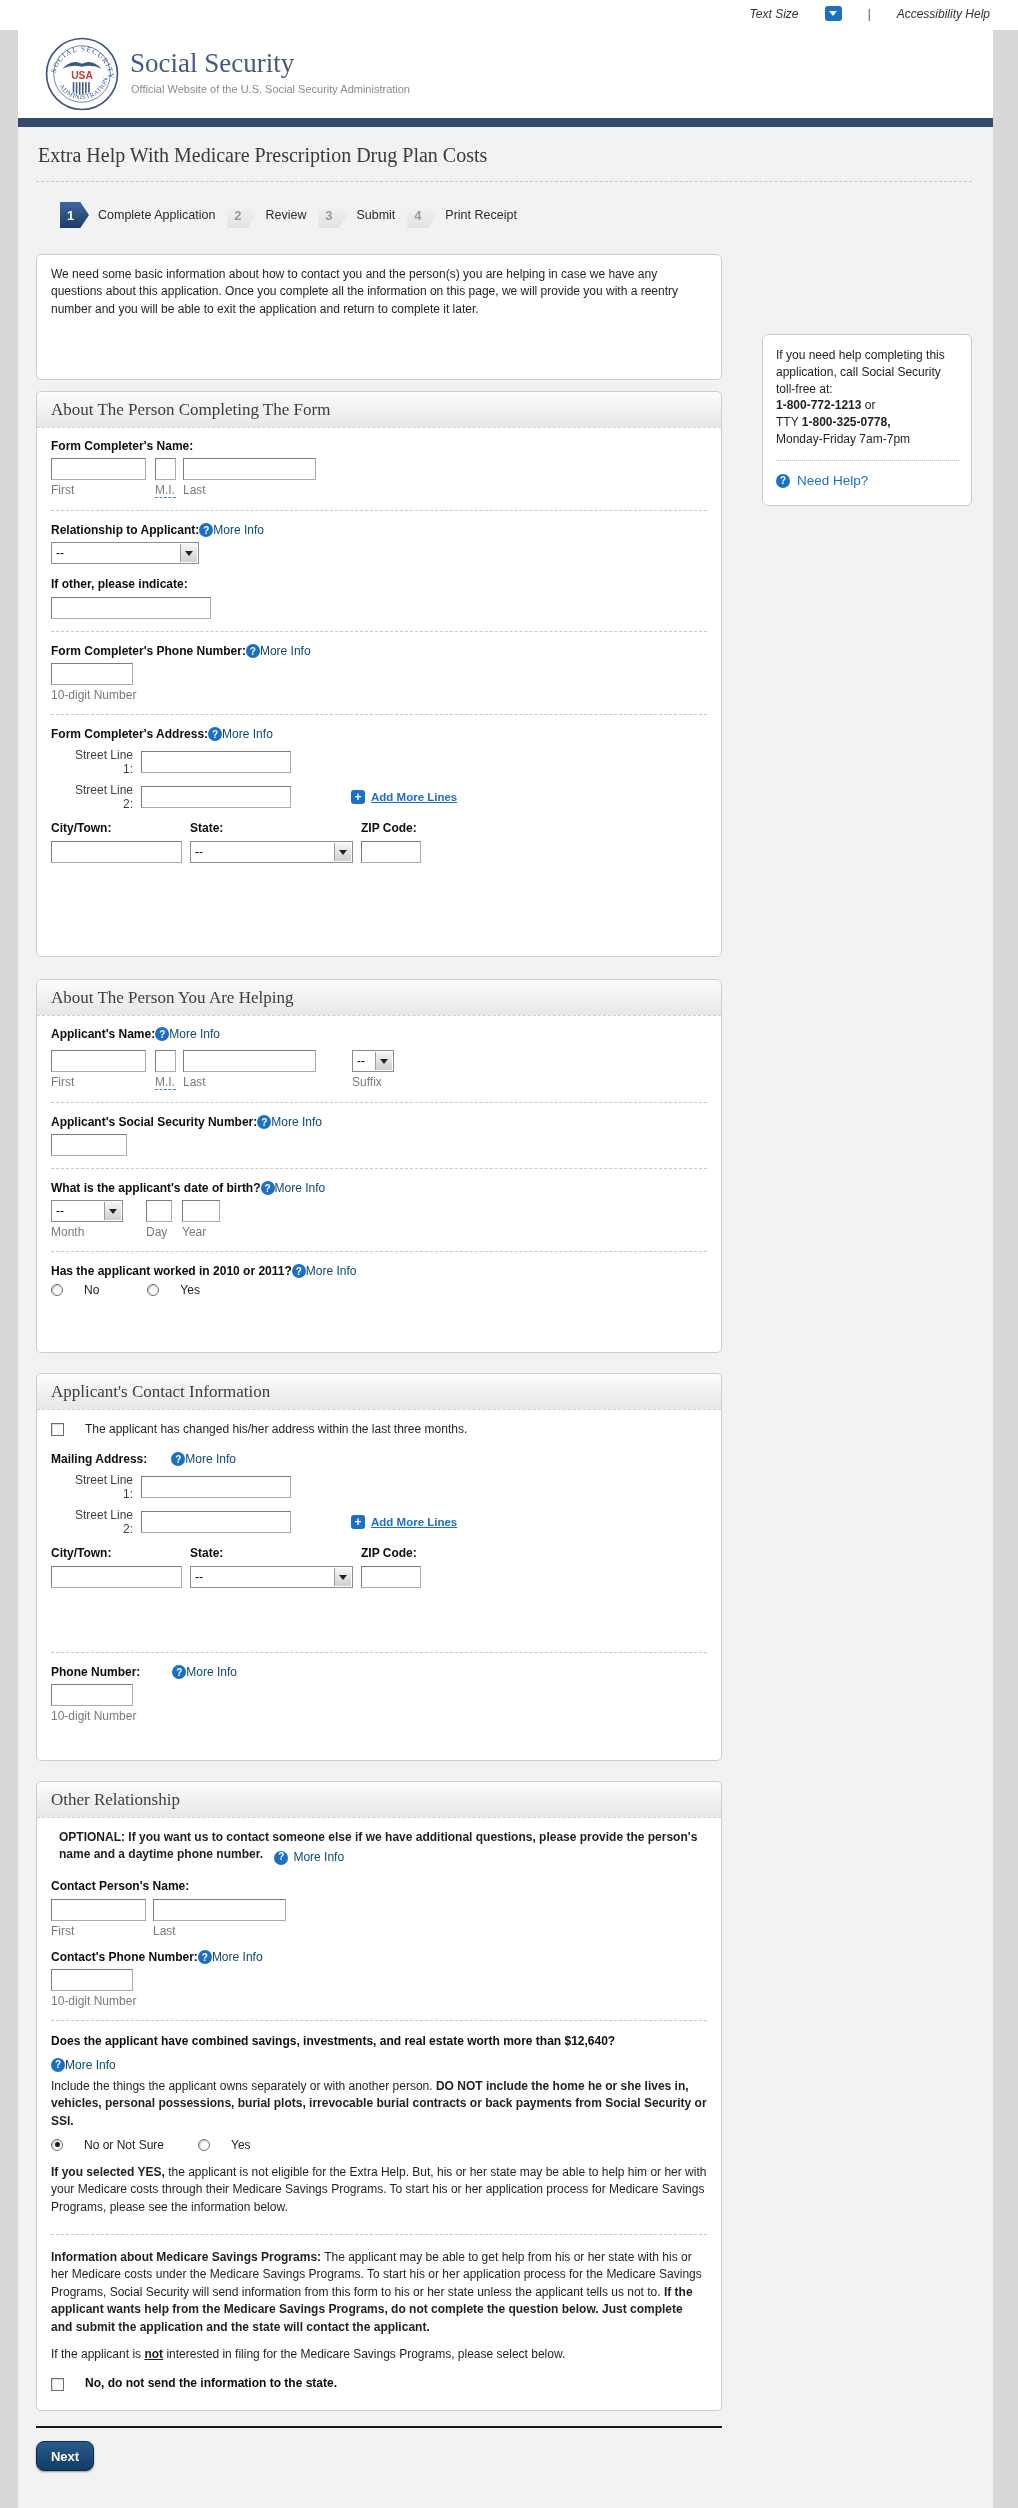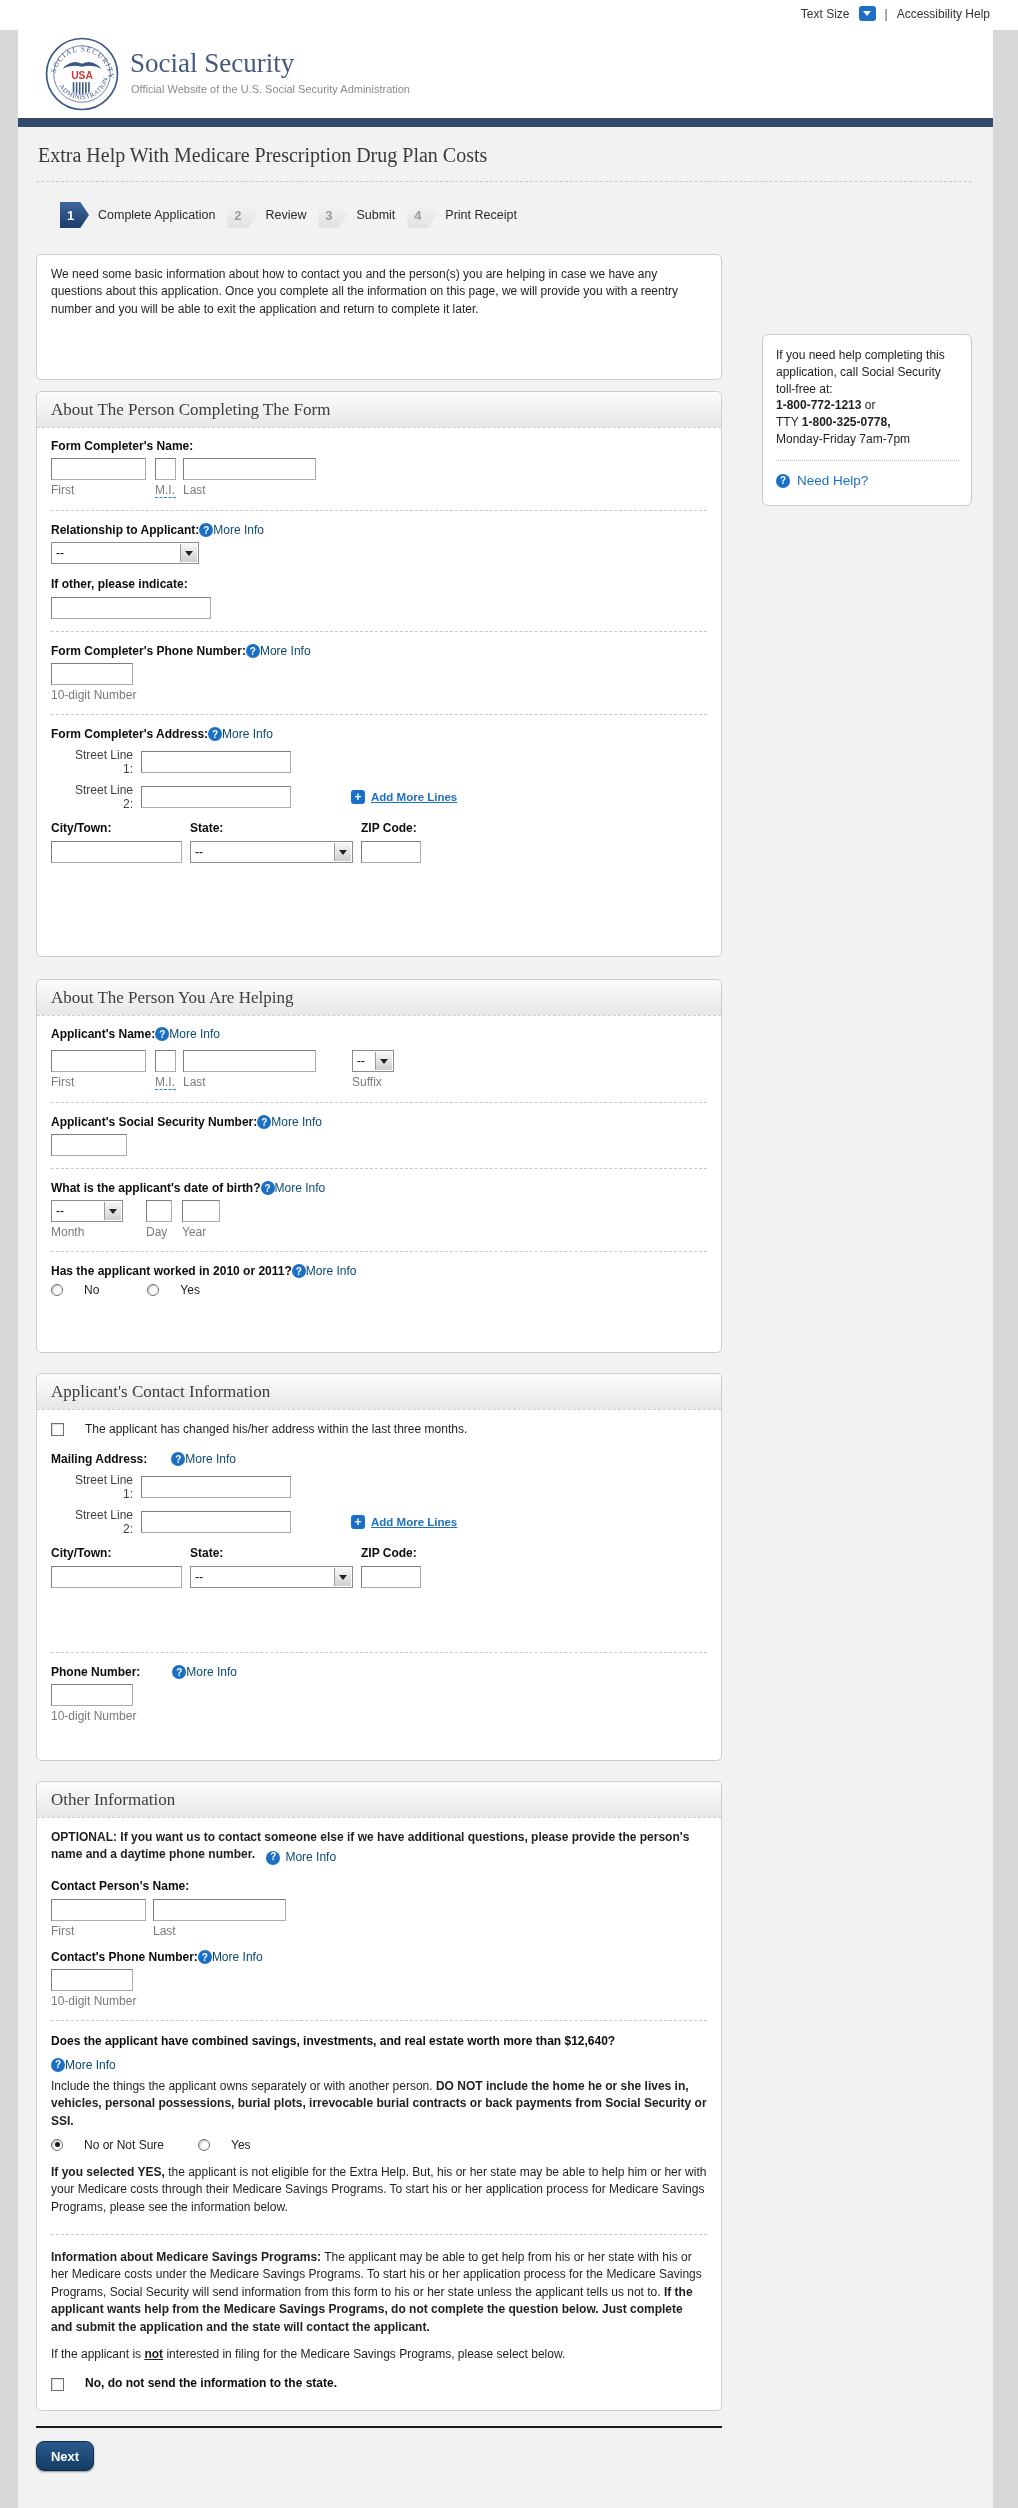--- a/index.html
+++ b/index.html
@@ -1,21 +1,21 @@
 <!DOCTYPE html>
 <html><head>
 <meta charset="utf-8">
 <style>
   * { margin:0; padding:0; box-sizing:border-box; }
   html,body { width:1018px; }
   body { height:2508px; background:#d8d8d8; font-family:"Liberation Sans",sans-serif; font-size:12px; color:#222; position:relative; }
 
   
   .topstrip { position:absolute; top:0; left:0; width:1018px; height:30px; background:#fff; }
-  .topstrip-inner { position:absolute; right:28px; top:6px; display:flex; align-items:center; gap:9px; font-size:12px; color:#333; }
+  .topstrip-inner { position:absolute; right:28px; top:6px; display:flex; align-items:center; gap:26px; font-size:12px; color:#333;font-style:italic; }
   .tsize-btn { width:17px; height:15px; background:#1b6fc4; border-radius:3px; display:inline-flex; align-items:center; justify-content:center; cursor:pointer; }
   .tsize-btn:after { content:""; border:4px solid transparent; border-top:5px solid #fff; margin-top:4px; }
   .topbar-sep { color:#555; }
   .toplink { cursor:pointer; }
 
   
   .card { position:absolute; left:18px; top:30px; width:975px; height:2478px; background:#fff; }
   .brand-row { position:relative; height:88px; background:#fff; }
   .seal { position:absolute; left:27px; top:7px; width:74px; height:74px; }
   .brand-name { position:absolute; left:112px; top:18px; font-family:"Liberation Serif",serif; font-size:27px; color:#44597e; }
@@ -394,24 +394,24 @@
             <span class="qicon" style="margin-left:32px;">?</span>
             <span class="morelink">More Info</span>
           </div>
           <input class="tin" style="width: 82px;">
           <div class="hint" style="margin-top:3px;">10-digit Number</div>
 
         </div>
       </div>
 
       <div class="box" style="min-height:630px;">
-        <div class="box-hd">Other Information</div>
+        <div class="box-hd">Other Relationship</div>
         <div class="box-bd">
 
-          <div class="para" style="max-width:660px;">
+          <div class="para" style="max-width:660px;margin-left:8px;">
             <b>OPTIONAL: If you want us to contact someone else if we have additional questions, please provide the person's name and a daytime phone number.</b>
             <span style="display:inline-flex; align-items:center; gap:5px; margin-left:8px; vertical-align:-2px;">
               <span class="qicon">?</span>
               <span class="morelink">More Info</span>
             </span>
           </div>
 
           <div class="lbl" style="margin-top:13px;">Contact Person's Name:</div>
           <div class="cols" style="margin-top:6px;">
             <div class="c">

